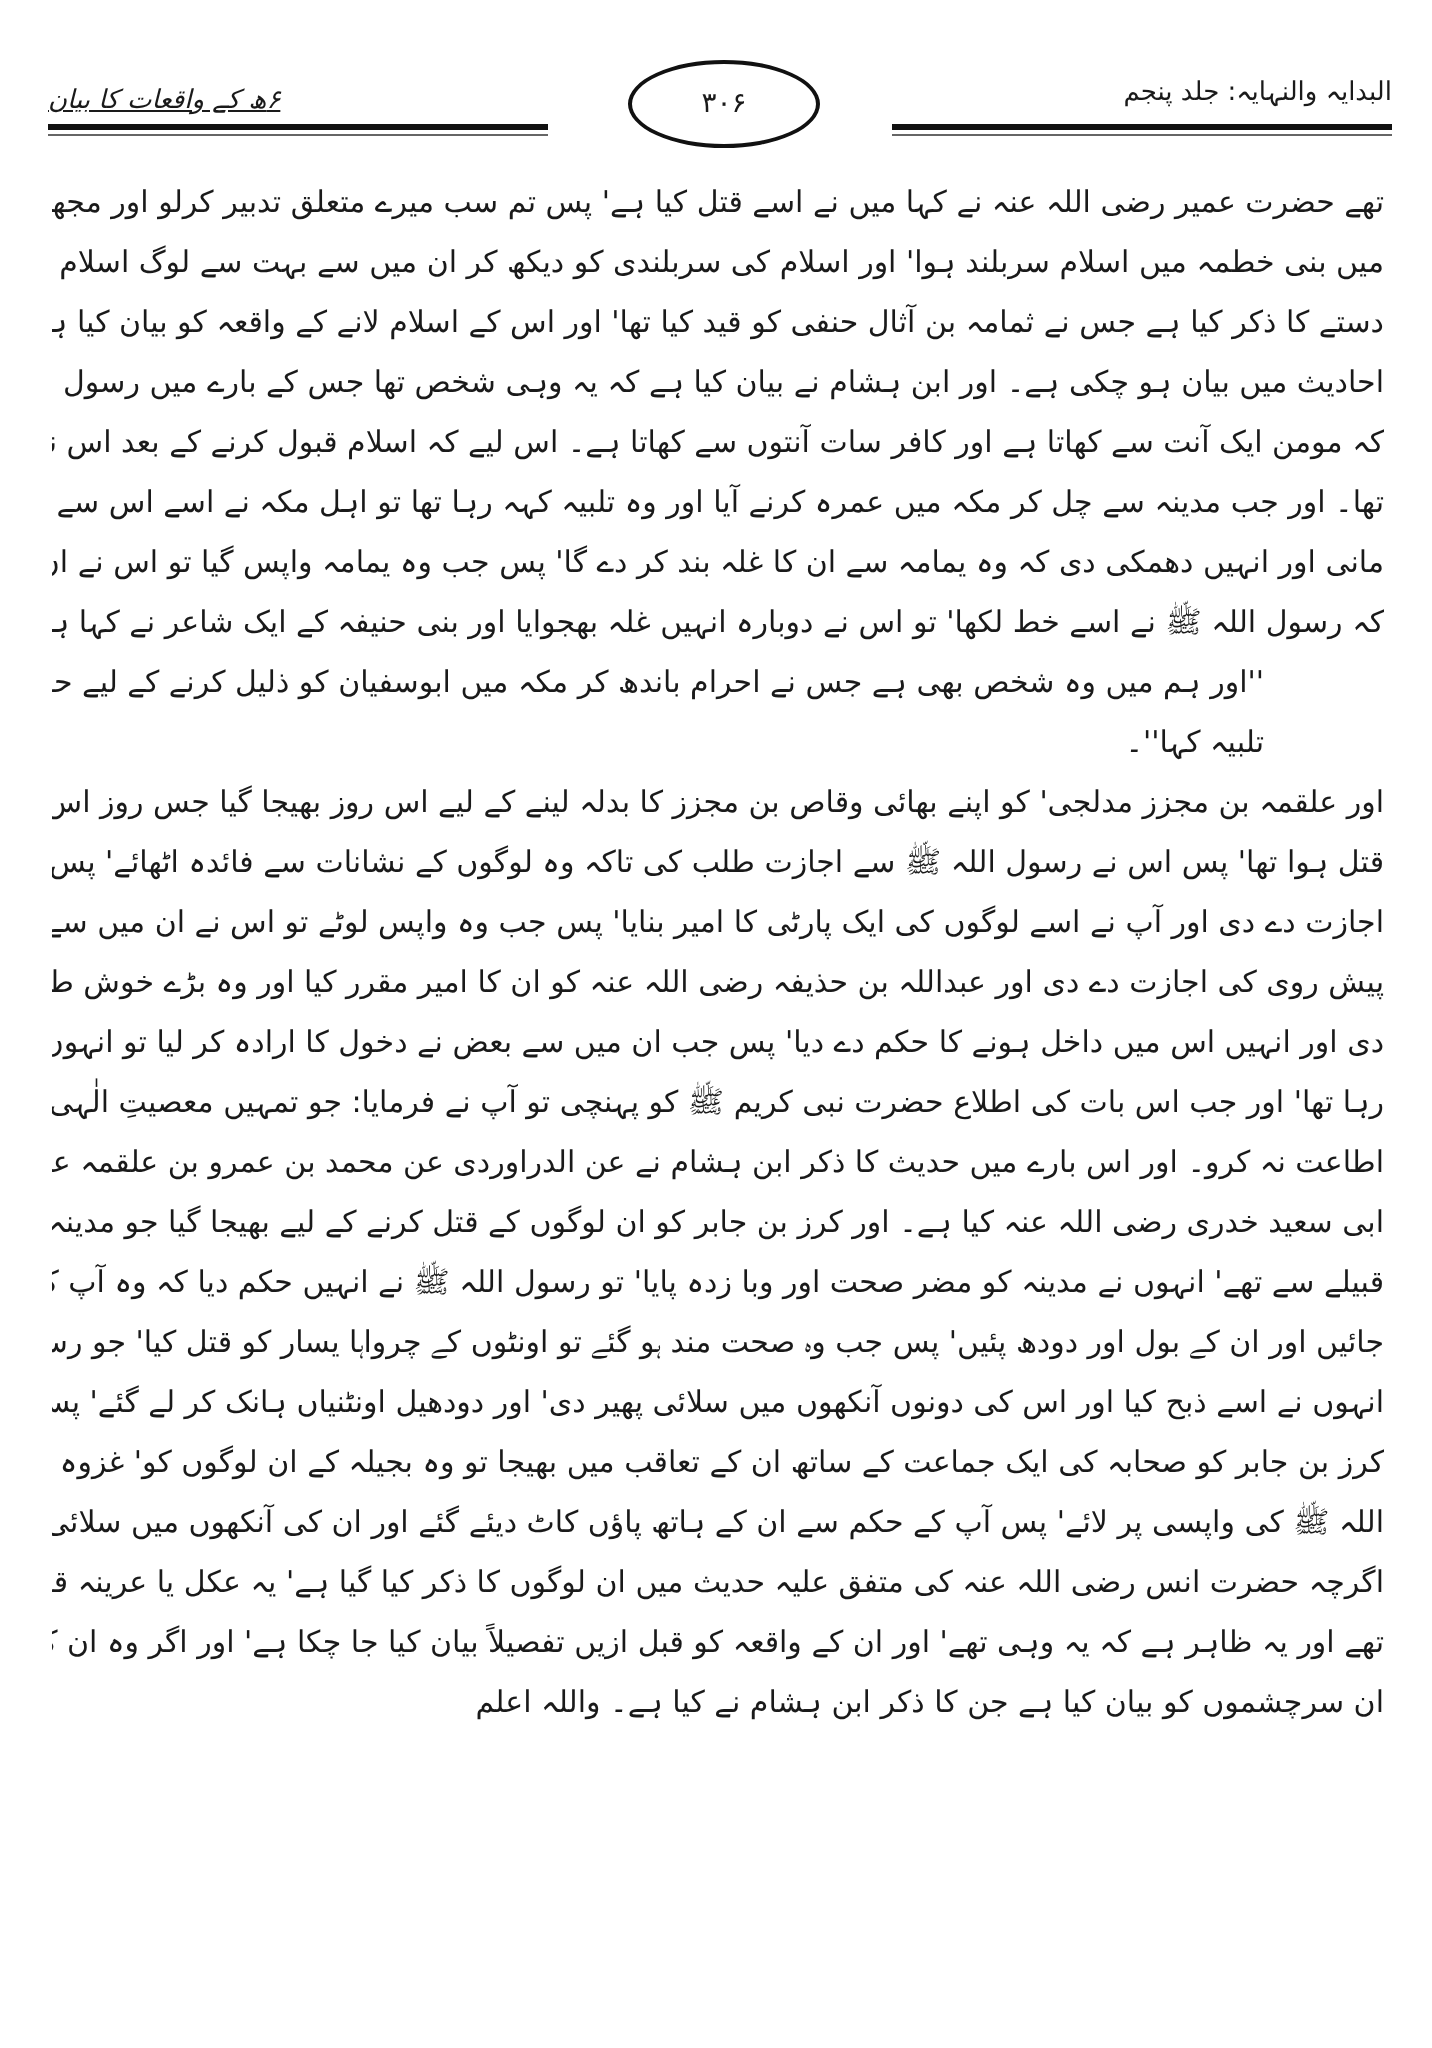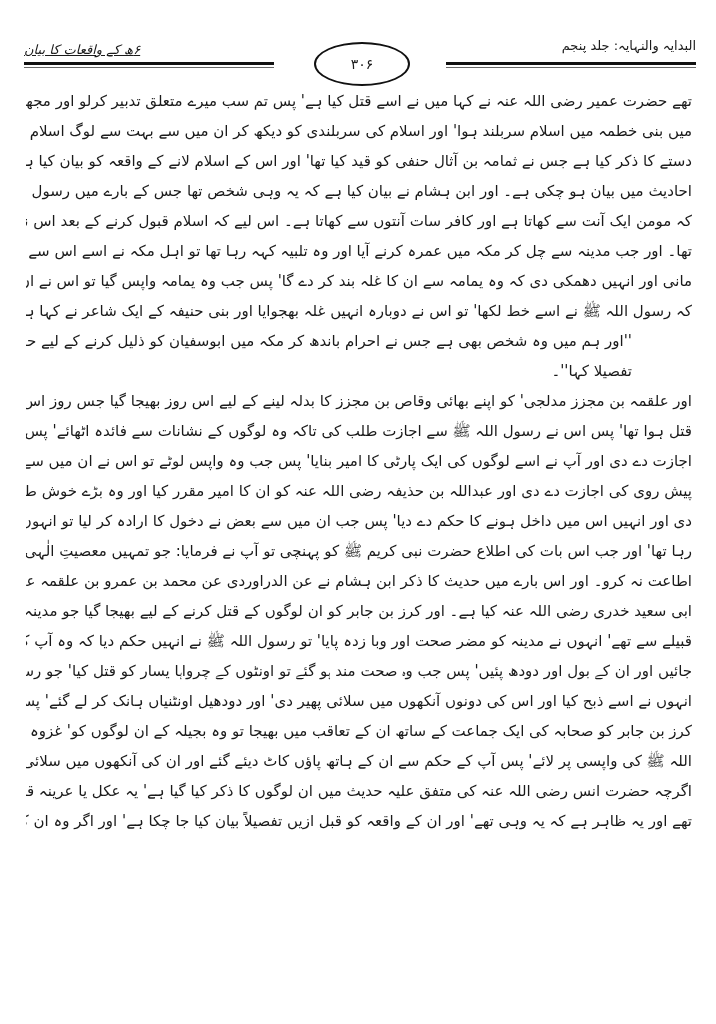--- a/index.html
+++ b/index.html
@@ -7,21 +7,21 @@
     .page { position: absolute; left: 0; top: 0; width: 716px; height: 1024px; }
     .header { position: absolute; top: 30px; left: 24px; width: 672px; height: 40px; direction: rtl; }
     .hdr-right { position: absolute; right: 0; top: 8px; font-size: 13px; }
     .hdr-left { position: absolute; left: 0; top: 12px; font-size: 13px; text-decoration: underline; font-style: italic; }
     .rule { position: absolute; top: 32px; height: 3px; background: #111; }
     .rule.r { right: 0; width: 250px; }
     .rule.l { left: 0; width: 250px; }
     .rule-thin { position: absolute; top: 37px; height: 1px; background: #666; }
     .rule-thin.r { right: 0; width: 250px; }
     .rule-thin.l { left: 0; width: 250px; }
-    .oval { position: absolute; left: 290px; top: 12px; width: 96px; height: 44px; border: 2px solid #111; border-radius: 50%; box-sizing: border-box; display: flex; align-items: center; justify-content: center; font-size: 14px; direction: rtl; }
+    .oval { position: absolute; left: 290px; top: 0; width: 96px; height: 44px; border: 2px solid #111; border-radius: 50%; box-sizing: border-box; display: flex; align-items: center; justify-content: center; font-size: 14px; direction: rtl; }
     .body { position: absolute; top: 86px; left: 26px; width: 666px; direction: rtl; text-align: justify; font-size: 15px; line-height: 30px; }
     .line { display: block; height: 30px; white-space: nowrap; overflow: hidden; text-align-last: justify; }
     .quote { padding-right: 60px; padding-left: 80px; }
     .last { text-align-last: right; }
   </style>
 </head>
 <body>
 
 <div class="page">
   <div class="header">
@@ -39,30 +39,31 @@
   <div class="body">
     <span class="line">تھے حضرت عمیر رضی اللہ عنہ نے کہا میں نے اسے قتل کیا ہے' پس تم سب میرے متعلق تدبیر کرلو اور مجھے مہلت نہ دو' اور یہ پہلا دن تھا جس</span>
     <span class="line">میں بنی خطمہ میں اسلام سربلند ہوا' اور اسلام کی سربلندی کو دیکھ کر ان میں سے بہت سے لوگ اسلام لے آئے' پھر اس نے اس</span>
     <span class="line">دستے کا ذکر کیا ہے جس نے ثمامہ بن آثال حنفی کو قید کیا تھا' اور اس کے اسلام لانے کے واقعہ کو بیان کیا ہے اور قبل ازیں یہ بات صحیح</span>
     <span class="line">احادیث میں بیان ہو چکی ہے۔ اور ابن ہشام نے بیان کیا ہے کہ یہ وہی شخص تھا جس کے بارے میں رسول اللہ ﷺ نے فرمایا تھا</span>
     <span class="line">کہ مومن ایک آنت سے کھاتا ہے اور کافر سات آنتوں سے کھاتا ہے۔ اس لیے کہ اسلام قبول کرنے کے بعد اس نے کھانا کم کر دیا</span>
     <span class="line">تھا۔ اور جب مدینہ سے چل کر مکہ میں عمرہ کرنے آیا اور وہ تلبیہ کہہ رہا تھا تو اہل مکہ نے اسے اس سے منع کیا تو اس نے ان کی بات نہ</span>
     <span class="line">مانی اور انہیں دھمکی دی کہ وہ یمامہ سے ان کا غلہ بند کر دے گا' پس جب وہ یمامہ واپس گیا تو اس نے ان کا غلہ روک دیا' یہاں تک</span>
     <span class="line last">کہ رسول اللہ ﷺ نے اسے خط لکھا' تو اس نے دوبارہ انہیں غلہ بھجوایا اور بنی حنیفہ کے ایک شاعر نے کہا ہے کہ</span>
     <span class="line quote">''اور ہم میں وہ شخص بھی ہے جس نے احرام باندھ کر مکہ میں ابوسفیان کو ذلیل کرنے کے لیے حرمت والے مہینوں میں</span>
-    <span class="line quote last">تفصیلا کہا''۔</span>
+    <span class="line quote last">تلبیہ کہا''۔</span>
     <span class="line">اور علقمہ بن مجزز مدلجی' کو اپنے بھائی وقاص بن مجزز کا بدلہ لینے کے لیے اس روز بھیجا گیا جس روز اس کا بھائی ذو قرد مقام پر</span>
     <span class="line">قتل ہوا تھا' پس اس نے رسول اللہ ﷺ سے اجازت طلب کی تاکہ وہ لوگوں کے نشانات سے فائدہ اٹھائے' پس آپ نے اسے</span>
     <span class="line">اجازت دے دی اور آپ نے اسے لوگوں کی ایک پارٹی کا امیر بنایا' پس جب وہ واپس لوٹے تو اس نے ان میں سے ایک پارٹی کو</span>
     <span class="line">پیش روی کی اجازت دے دی اور عبداللہ بن حذیفہ رضی اللہ عنہ کو ان کا امیر مقرر کیا اور وہ بڑے خوش طبع آدمی تھے' انہوں نے آگ جلا</span>
     <span class="line">دی اور انہیں اس میں داخل ہونے کا حکم دے دیا' پس جب ان میں سے بعض نے دخول کا ارادہ کر لیا تو انہوں نے کہا میں تو مذاق کر</span>
     <span class="line">رہا تھا' اور جب اس بات کی اطلاع حضرت نبی کریم ﷺ کو پہنچی تو آپ نے فرمایا: جو تمہیں معصیتِ الٰہی کا حکم دے اس کی</span>
     <span class="line">اطاعت نہ کرو۔ اور اس بارے میں حدیث کا ذکر ابن ہشام نے عن الدراوردی عن محمد بن عمرو بن علقمہ عن عمرو بن الحکم بن ثوبان عن</span>
     <span class="line">ابی سعید خدری رضی اللہ عنہ کیا ہے۔ اور کرز بن جابر کو ان لوگوں کے قتل کرنے کے لیے بھیجا گیا جو مدینہ آئے تھے اور وہ بجیلہ کے قیس</span>
     <span class="line">قبیلے سے تھے' انہوں نے مدینہ کو مضر صحت اور وبا زدہ پایا' تو رسول اللہ ﷺ نے انہیں حکم دیا کہ وہ آپ کے اونٹوں کے پاس چلے</span>
     <span class="line">جائیں اور ان کے بول اور دودھ پئیں' پس جب وہ صحت مند ہو گئے تو اونٹوں کے چرواہا یسار کو قتل کیا' جو رسول اللہ ﷺ کا غلام تھا'</span>
     <span class="line">انہوں نے اسے ذبح کیا اور اس کی دونوں آنکھوں میں سلائی پھیر دی' اور دودھیل اونٹنیاں ہانک کر لے گئے' پس آپ نے حضرت</span>
     <span class="line">کرز بن جابر کو صحابہ کی ایک جماعت کے ساتھ ان کے تعاقب میں بھیجا تو وہ بجیلہ کے ان لوگوں کو' غزوہ ذی قرد سے رسول</span>
     <span class="line last">اللہ ﷺ کی واپسی پر لائے' پس آپ کے حکم سے ان کے ہاتھ پاؤں کاٹ دیئے گئے اور ان کی آنکھوں میں سلائی پھیری گئی۔</span>
     <span class="line">اگرچہ حضرت انس رضی اللہ عنہ کی متفق علیہ حدیث میں ان لوگوں کا ذکر کیا گیا ہے' یہ عکل یا عرینہ قبیلے کے آٹھ آدمی تھے جو مدینہ آئے</span>
     <span class="line">تھے اور یہ ظاہر ہے کہ یہ وہی تھے' اور ان کے واقعہ کو قبل ازیں تفصیلاً بیان کیا جا چکا ہے' اور اگر وہ ان کے علاوہ کوئی اور تھے تو ہم نے</span>
+    <span class="line last">ان سرچشموں کو بیان کیا ہے جن کا ذکر ابن ہشام نے کیا ہے۔ واللہ اعلم</span>
   </div>
 </div>
 
 </body></html>

